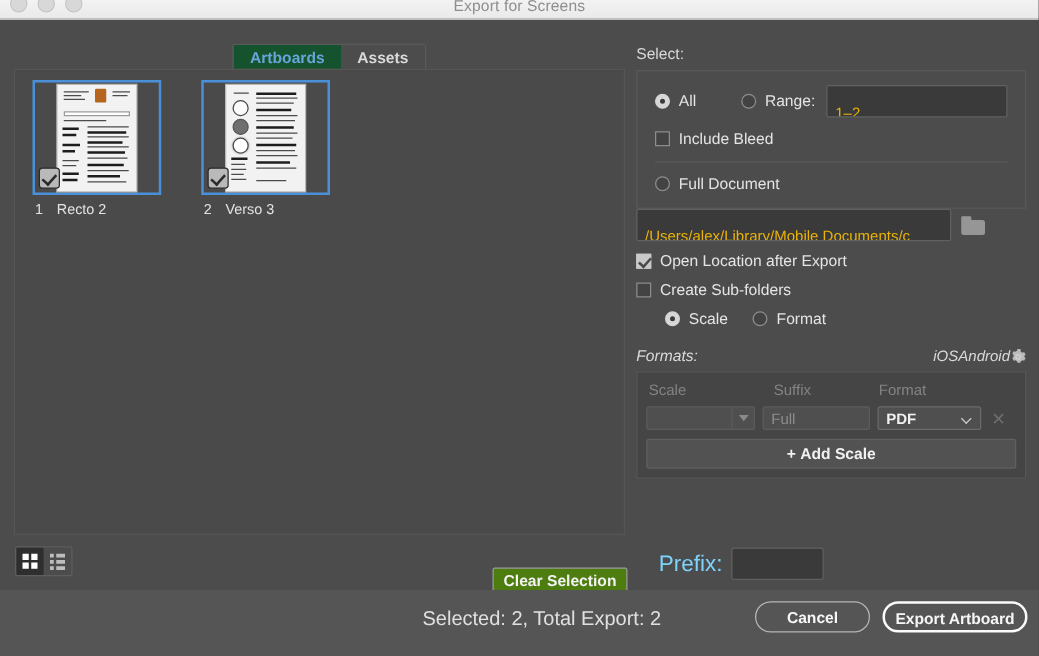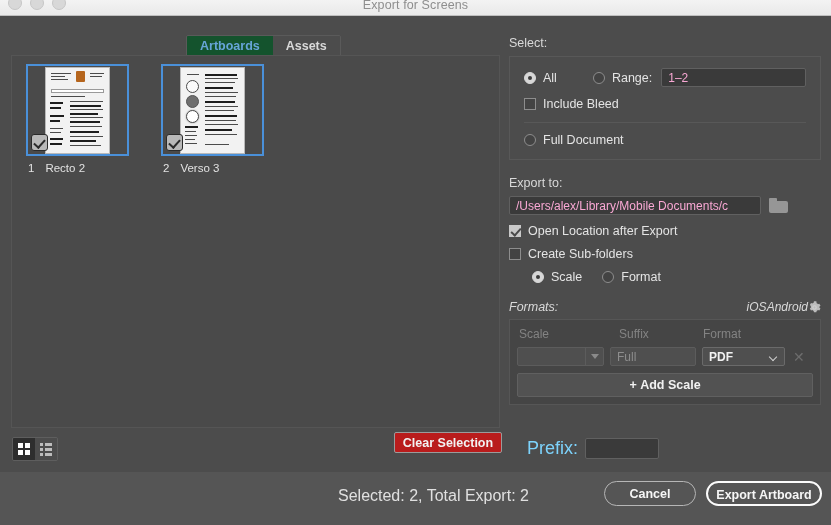--- a/index.html
+++ b/index.html
@@ -218,23 +218,23 @@
     transform: rotate(42deg);
   }
   .ctl-label { margin-left: 7px; font-size: 12.5px; color:#e4e4e4; }
 
   .txtfield {
     background: #3a3a3a;
     border: 1px solid #606060;
     border-radius: 2px;
     height: 19px;
     line-height: 19px;
-    color: #f9a8d4;
+    color: #eab308;
     font-size: 12px;
-    padding: 0 6px;
+    padding: 12px 6px;
     box-sizing: border-box;
     overflow: hidden;
     white-space: nowrap;
   }
   .divider {
     height: 1px;
     background: #585858;
     margin: 11px 0 10px 0;
   }
 
@@ -362,25 +362,25 @@
     gap: 2px;
   }
   .grid-ico i { background:#ffffff; display:block; }
   .list-ico { display:flex; flex-direction:column; gap:2px; }
   .list-ico .r { display:flex; gap:2px; align-items:center; }
   .list-ico .d { width:3px;height:3px;background:#bdbdbd; }
   .list-ico .b { width:7px;height:3px;background:#bdbdbd; }
 
   .clear-btn {
     position: absolute;
-    left: 394px; top: 432px;
+    left: 394px; top: 454px;
     width: 108px; height: 21px;
     line-height: 21px;
     text-align: center;
-    background: #b91c1c;
+    background: #4d7c0f;
     border: 1px solid #9b9b9b;
     border-radius: 2px;
     font-size: 12.5px;
     font-weight: bold;
     color: #f2f2f2;
     box-sizing: border-box;
   }
   .prefix-wrap {
     position: absolute;
     left: 511px; top: 438px;
@@ -539,21 +539,20 @@
         <span class="cbox"></span>
         <span class="ctl-label">Include Bleed</span>
       </div>
       <div class="divider"></div>
       <div class="row">
         <span class="radio"></span>
         <span class="ctl-label">Full Document</span>
       </div>
     </div>
 
-    <div class="sec-label" style="margin-top:16px">Export to:</div>
     <div>
       <div class="path-row">
         <span class="txtfield path-field">/Users/alex/Library/Mobile Documents/c</span>
         <span class="folder-ico">
           <span class="tab-top"></span>
             <span class="body"></span>
         </span>
       </div>
       <div class="row" style="margin-top:9px">
         <span class="cbox on"></span>

